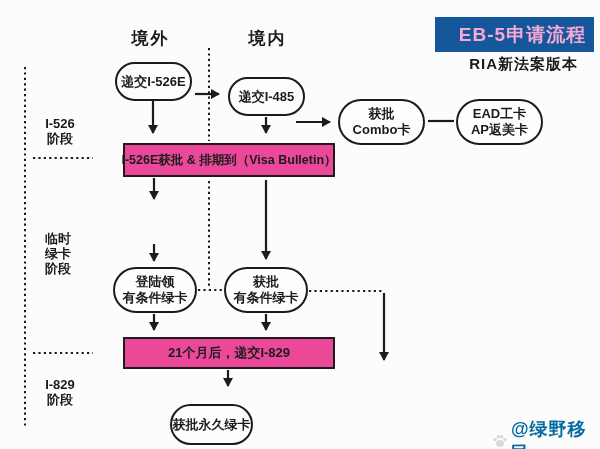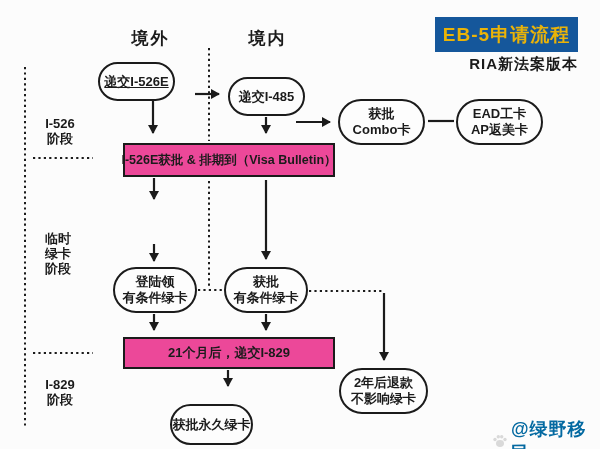--- a/index.html
+++ b/index.html
@@ -3,22 +3,22 @@
 <meta charset="utf-8">
 <style>
   html,body{margin:0;padding:0;background:#ffffff;}
   .canvas{
     position:relative;width:600px;height:449px;background:#fcfcfc;overflow:hidden;
     font-family:"Liberation Sans", sans-serif;color:#1b1b1b;
   }
   .abs{position:absolute;}
   .col-header{font-size:17px;font-weight:bold;text-align:center;letter-spacing:2px;}
   .title-box{
-    background:#15579b;color:#eab308;font-size:19px;font-weight:bold;
-    display:flex;align-items:center;justify-content:center;letter-spacing:1px;
+    background:#15579b;color:#f9a8d4;font-size:19px;font-weight:bold;
+    display:flex;align-items:center;justify-content:center;letter-spacing:1px;padding-left:16px;
   }
   .subtitle{font-size:15px;font-weight:bold;text-align:right;letter-spacing:1px;}
   .stage-label{font-size:13px;font-weight:bold;text-align:center;line-height:15px;}
   .stadium{
     position:absolute;border:2.5px solid #1b1b1b;background:#fdfdfd;
     display:flex;flex-direction:column;align-items:center;justify-content:center;
     font-size:13px;font-weight:bold;text-align:center;line-height:16px;
     box-sizing:border-box;
   }
   .rectbox{
@@ -80,21 +80,21 @@
   <div class="abs stage-label" style="left:28px;top:231px;width:60px;">
     <div>临时</div>
     <div>绿卡</div>
     <div>阶段</div>
   </div>
   <div class="abs stage-label" style="left:30px;top:377px;width:60px;">
     <div>I-829</div>
     <div>阶段</div>
   </div>
 
-  <div class="stadium" style="left:98px;top:62px;width:77px;height:39px;border-radius:20px;text-decoration:underline;">递交I-526E</div>
+  <div class="stadium" style="left:115px;top:62px;width:77px;height:39px;border-radius:20px;">递交I-526E</div>
 
   <div class="stadium" style="left:228px;top:77px;width:77px;height:39px;border-radius:20px;">递交I-485</div>
 
   <div class="stadium" style="left:338px;top:99px;width:87px;height:46px;border-radius:23px;">
     <div>获批</div>
     <div>Combo卡</div>
   </div>
 
   <div class="stadium" style="left:456px;top:99px;width:87px;height:46px;border-radius:23px;">
     <div>EAD工卡</div>
@@ -111,24 +111,20 @@
 
   <div class="stadium" style="left:224px;top:267px;width:84px;height:46px;border-radius:23px;">
     <div>获批</div>
     <div>有条件绿卡</div>
   </div>
 
   <div class="rectbox" style="left:123px;top:337px;width:212px;height:32px;font-size:13px;">21个月后，递交I-829</div>
 
   <div class="stadium" style="left:170px;top:404px;width:83px;height:41px;border-radius:21px;">获批永久绿卡</div>
 
-  <div class="stadium" style="left:339px;top:368px;width:89px;height:46px;border-radius:23px;">
-    <div>2年后退款</div>
-    <div>不影响绿卡</div>
-  </div>
 
   <div class="abs watermark" style="left:492px;top:417px;">
     <span style="display:inline-flex;">
       <svg width="16" height="16" viewBox="0 0 16 16">
         <ellipse cx="8" cy="10.5" rx="4" ry="3.4" fill="#d9d9d9"></ellipse>
         <circle cx="3" cy="6.5" r="1.7" fill="#d9d9d9"></circle>
         <circle cx="6.3" cy="3.8" r="1.7" fill="#d9d9d9"></circle>
         <circle cx="9.7" cy="3.8" r="1.7" fill="#d9d9d9"></circle>
         <circle cx="13" cy="6.5" r="1.7" fill="#d9d9d9"></circle>
       </svg>

